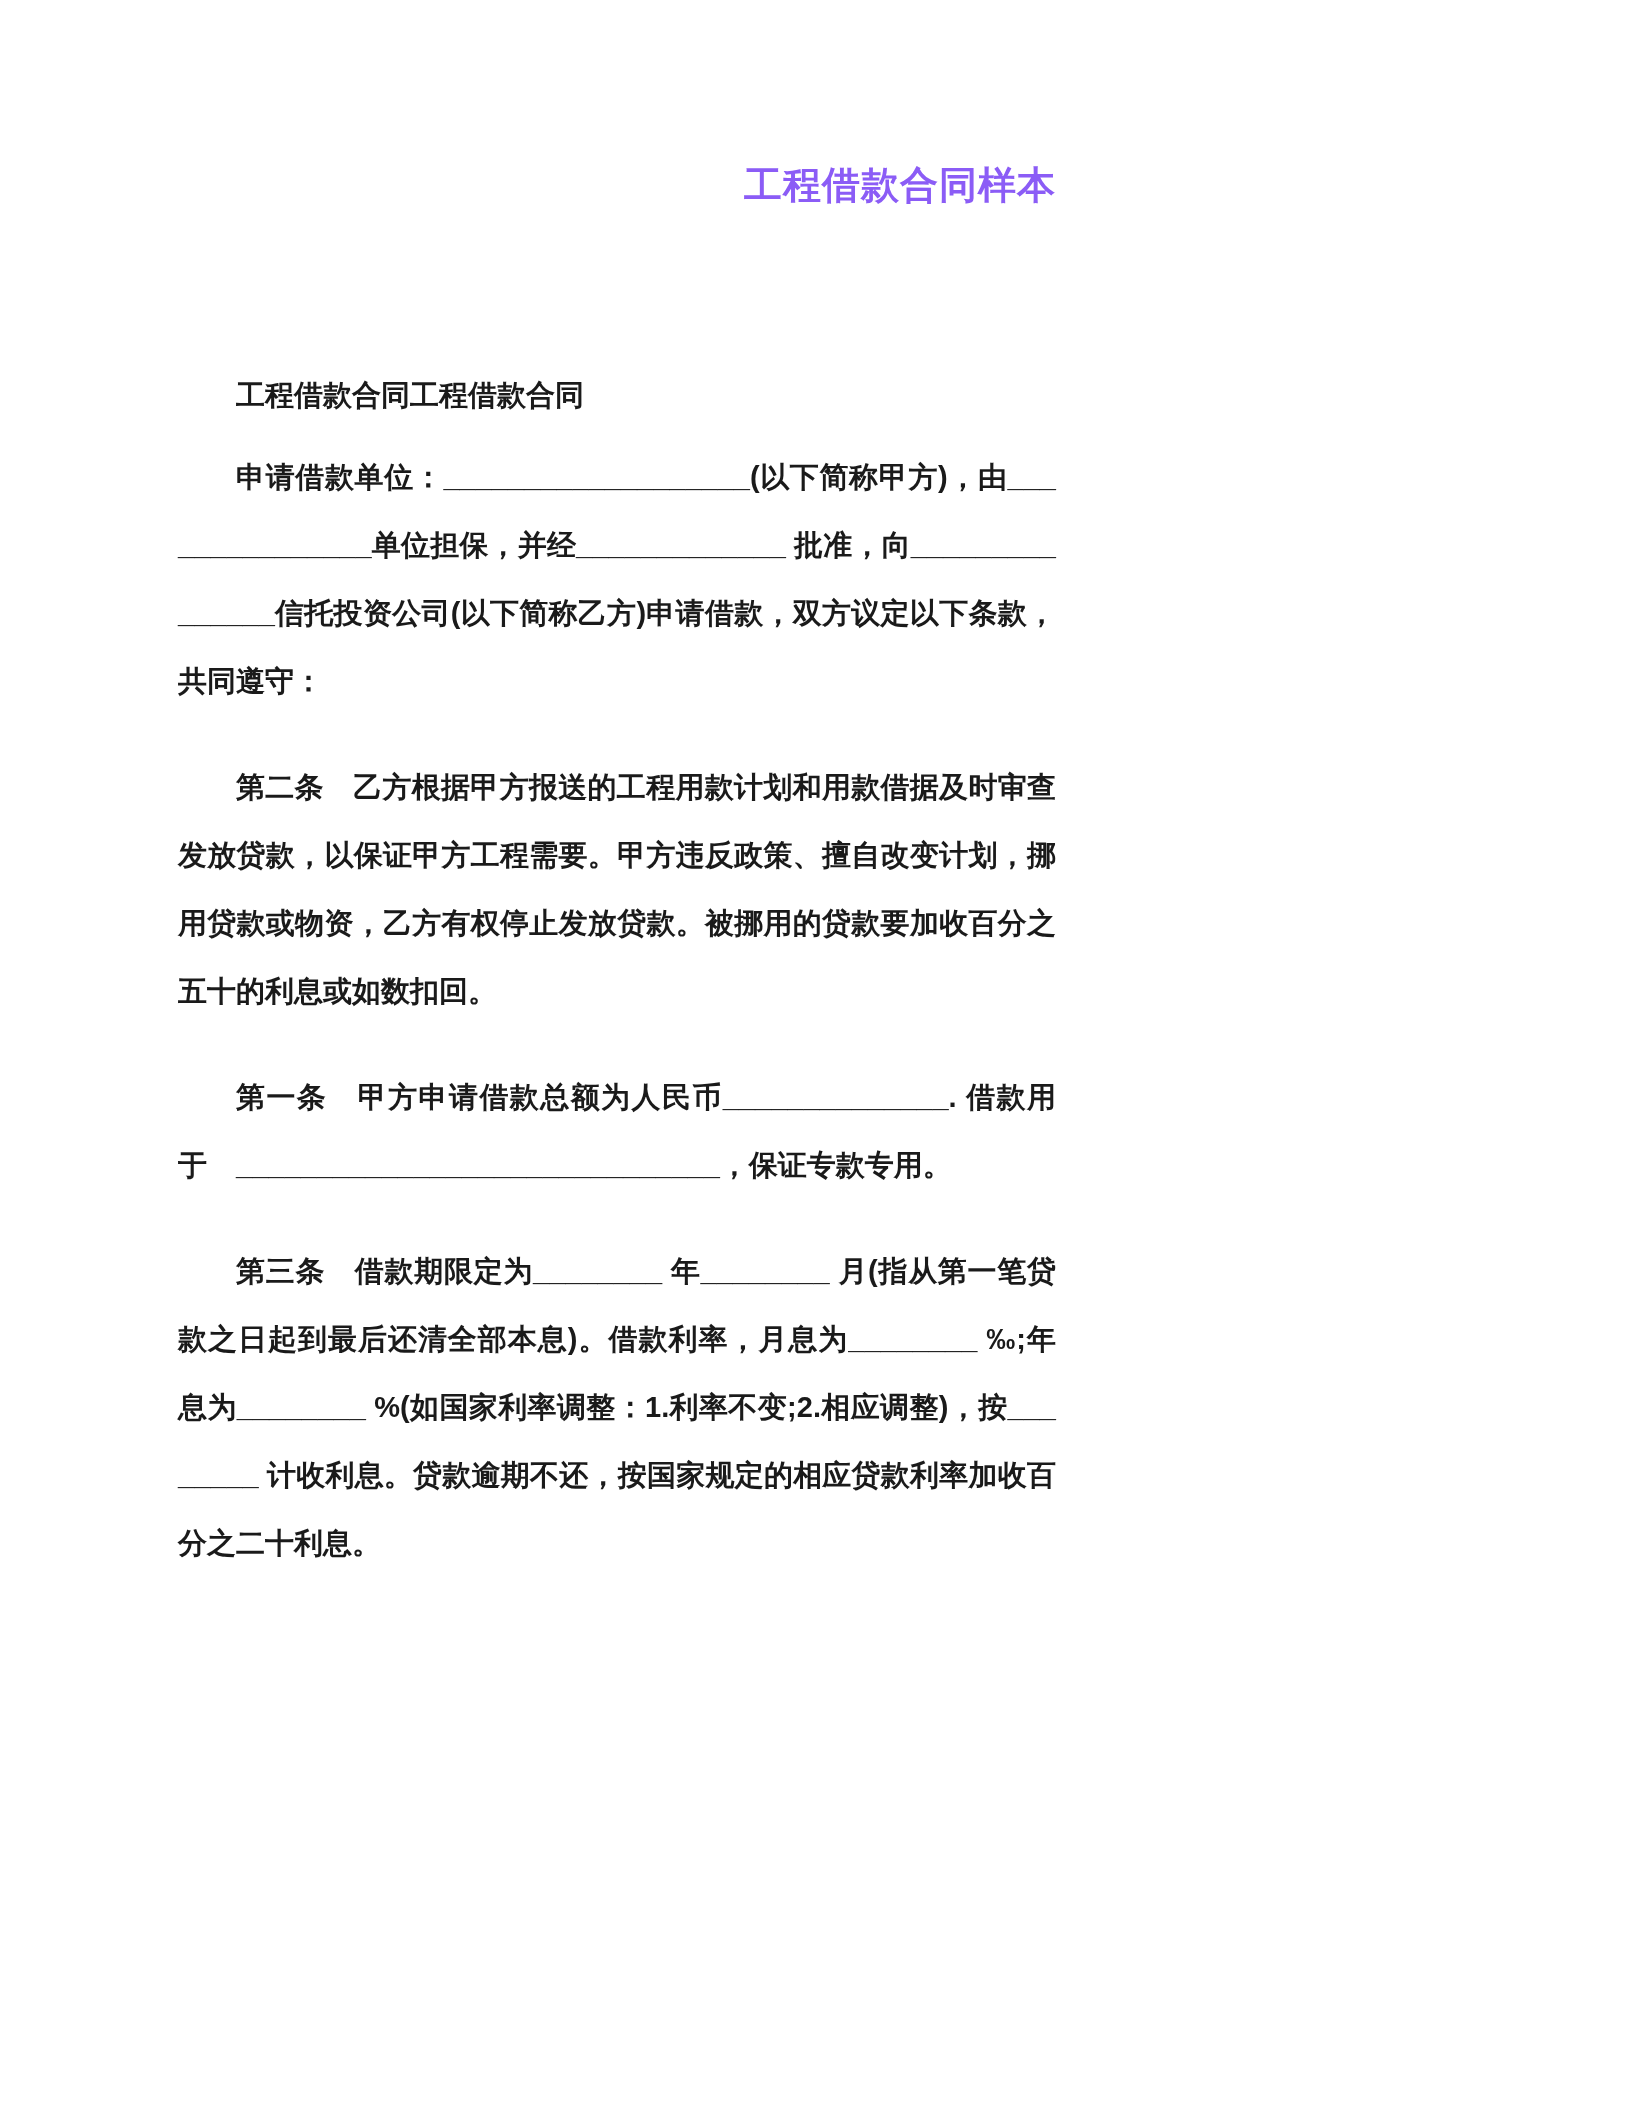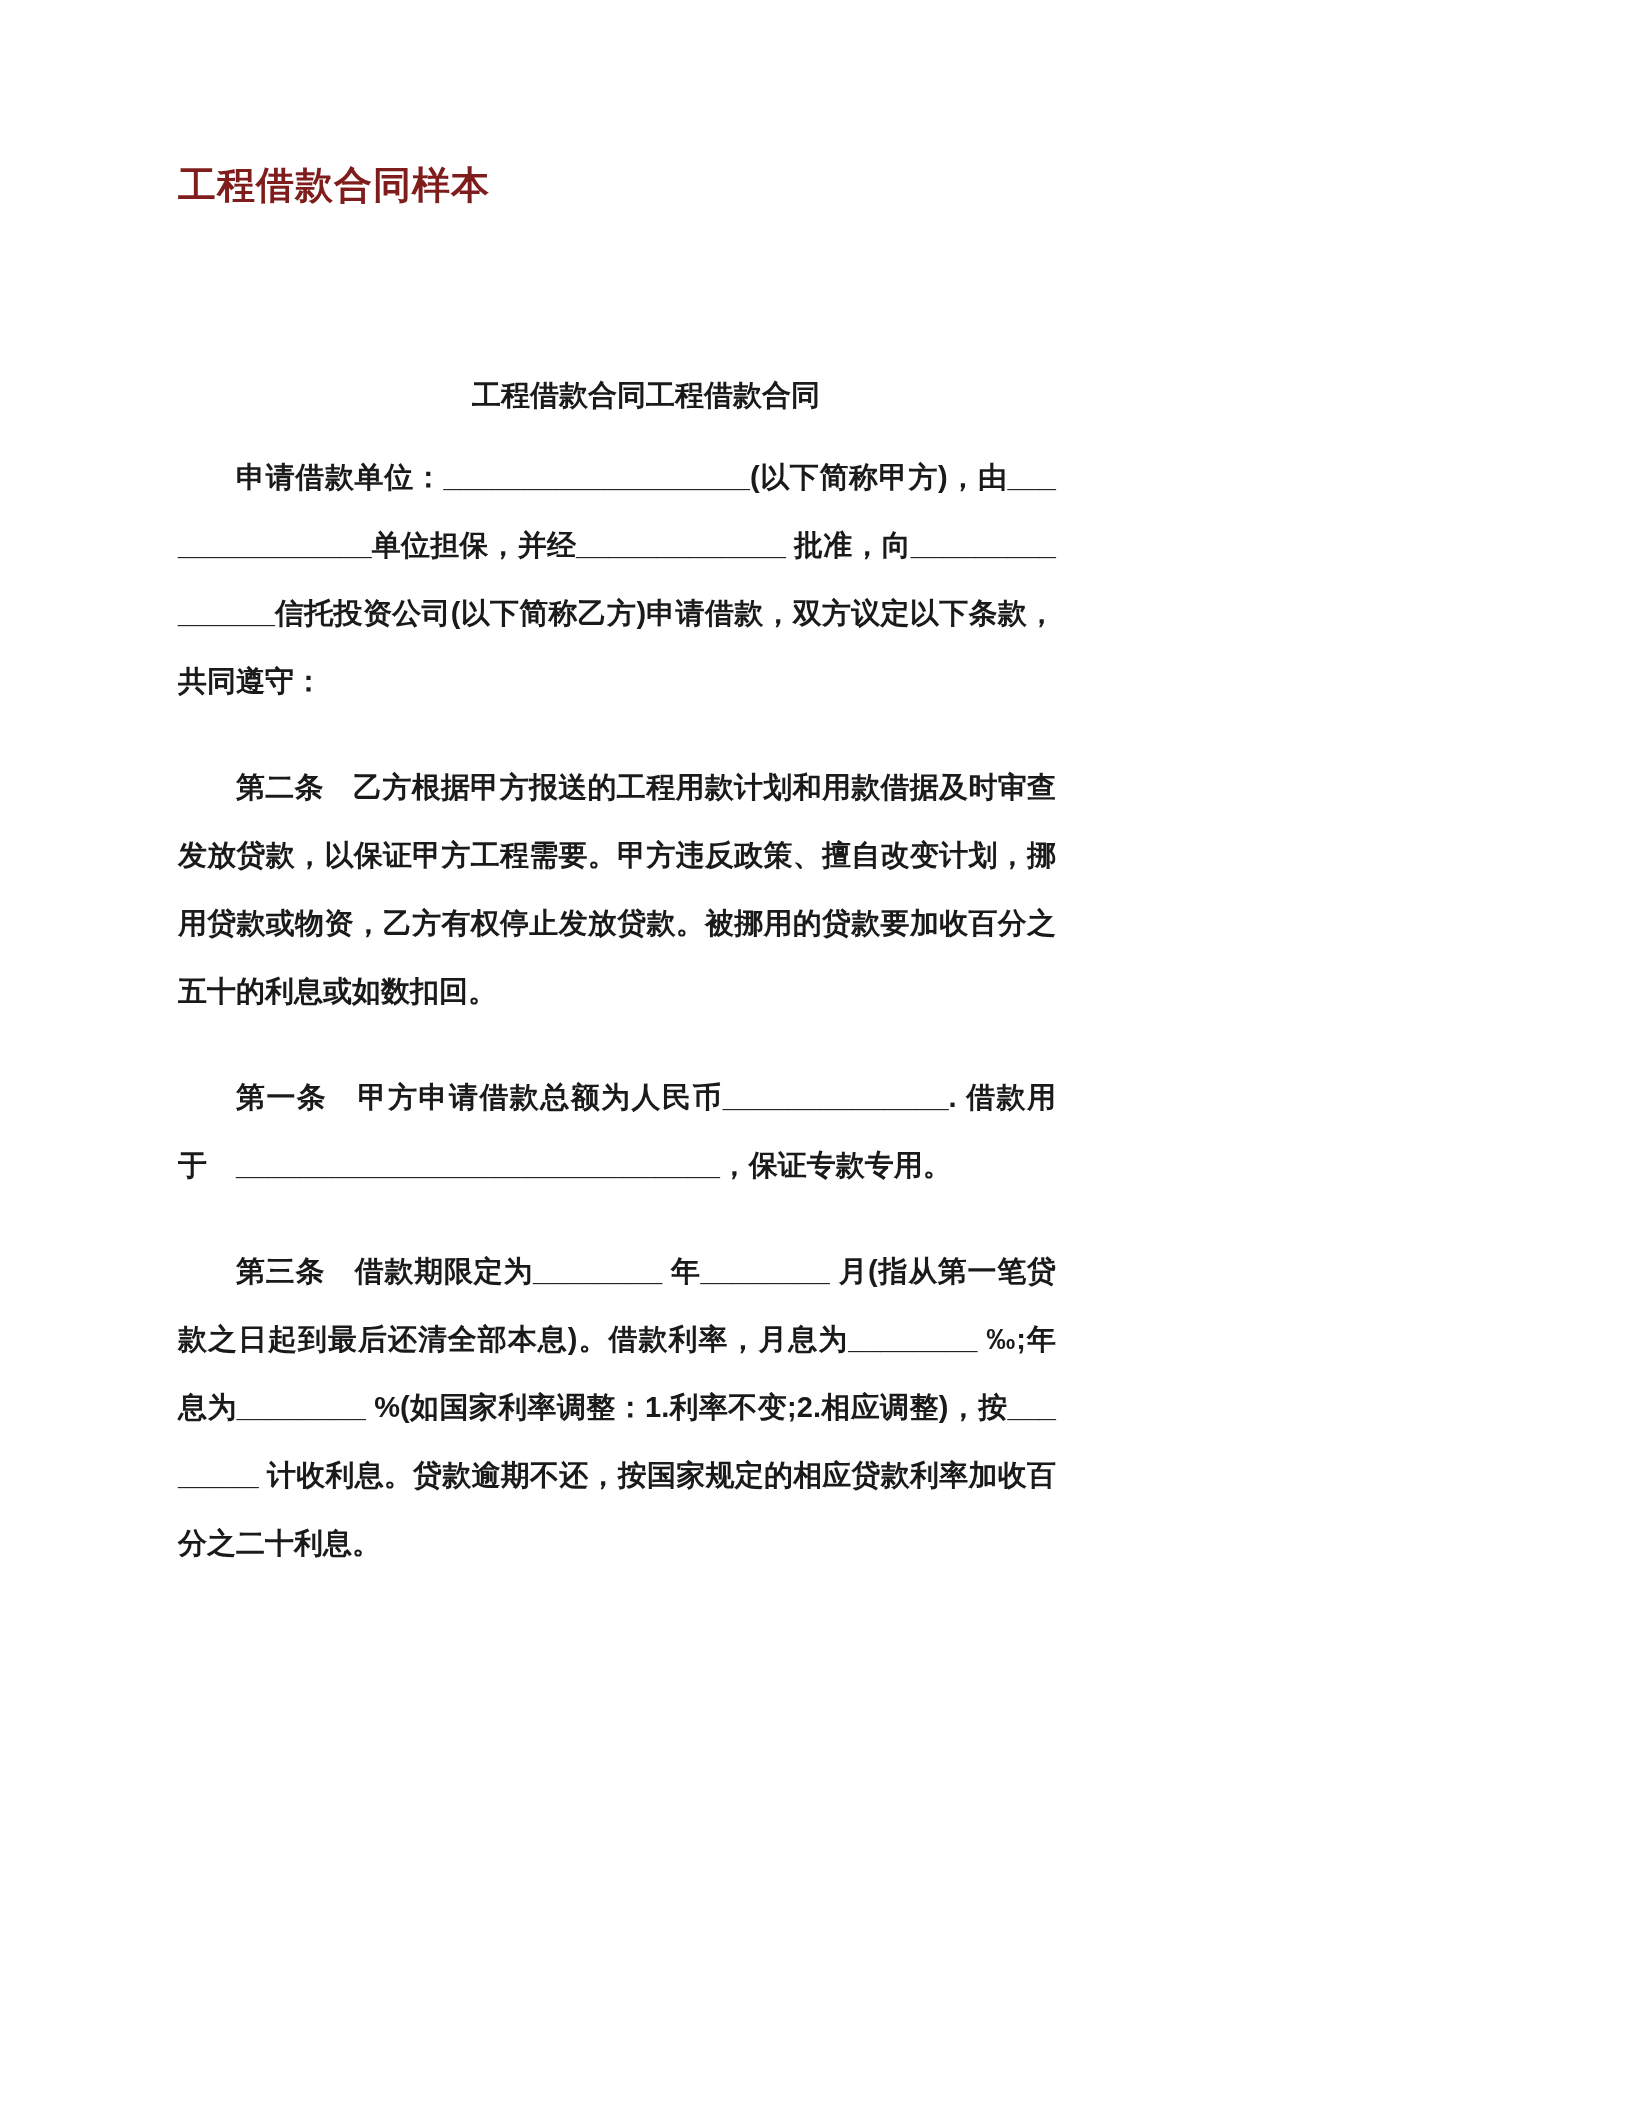--- a/index.html
+++ b/index.html
@@ -19,37 +19,37 @@
   }
   .content {
     position: absolute;
     left: 178px;
     top: 160px;
     width: 878px;
   }
   .doc-title {
     font-size: 38px;
     font-weight: 700;
-    text-align: left;
+    text-align: right;
     letter-spacing: 1px;
     margin: 0 0 150px 0;
-    color: #7f1d1d;
+    color: #8b5cf6;
   }
   .doc-body p {
     font-size: 29px;
     font-weight: 700;
     line-height: 68px;
     text-indent: 2em;
     text-align: justify;
     margin: 0 0 38px 0;
     word-break: break-all;
     color: #1a1a1a;
   }
   .doc-body p.para-heading {
-    text-align: center;
+    text-align: left;
     margin-bottom: 14px;
   }
 </style>
 </head>
 <body>
 
 <div class="page">
   <div class="content">
     <h1 class="doc-title">工程借款合同样本</h1>
 

